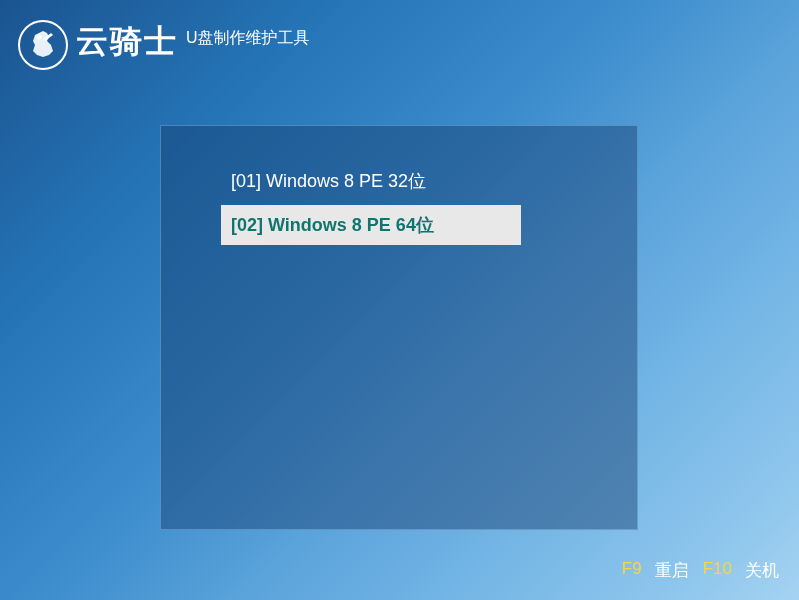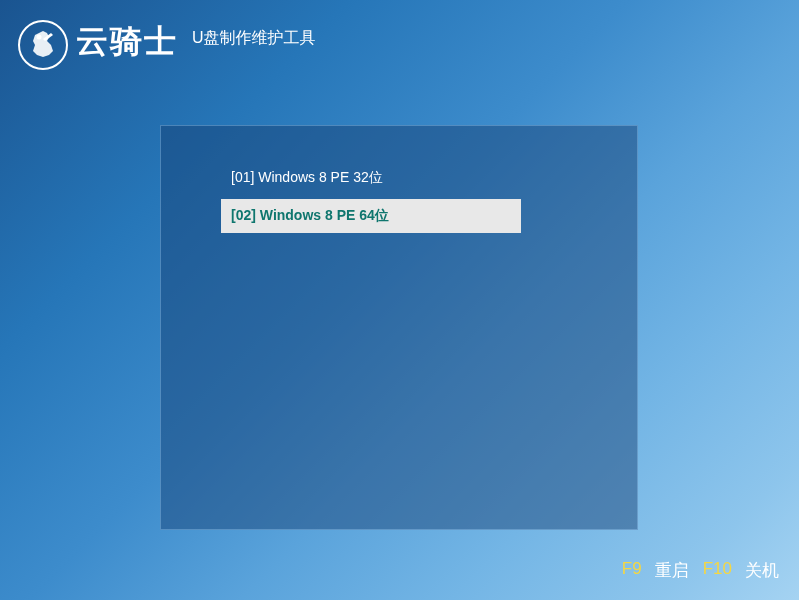--- a/index.html
+++ b/index.html
@@ -44,42 +44,41 @@
     .brand-name {
       color: #ffffff;
       font-size: 32px;
       font-weight: bold;
       letter-spacing: 2px;
     }
     
     .subtitle {
       color: #ffffff;
       font-size: 16px;
-      margin-left: 6px;
       margin-top: 8px;
     }
     
     .menu-container {
       position: absolute;
       top: 125px;
       left: 160px;
       width: 478px;
       height: 405px;
       background: rgba(20, 60, 110, 0.45);
       border: 1px solid rgba(150, 200, 240, 0.4);
     }
     
     .menu-list {
       padding-top: 35px;
       padding-left: 60px;
     }
     
     .menu-item {
       color: #ffffff;
-      font-size: 14px;
+      font-size: 18px;
       padding: 8px 10px;
       margin-bottom: 4px;
       width: 300px;
       cursor: pointer;
       font-weight: 500;
     }
     
     .menu-item.selected {
       background: #e8e8e8;
       color: #0f766e;

